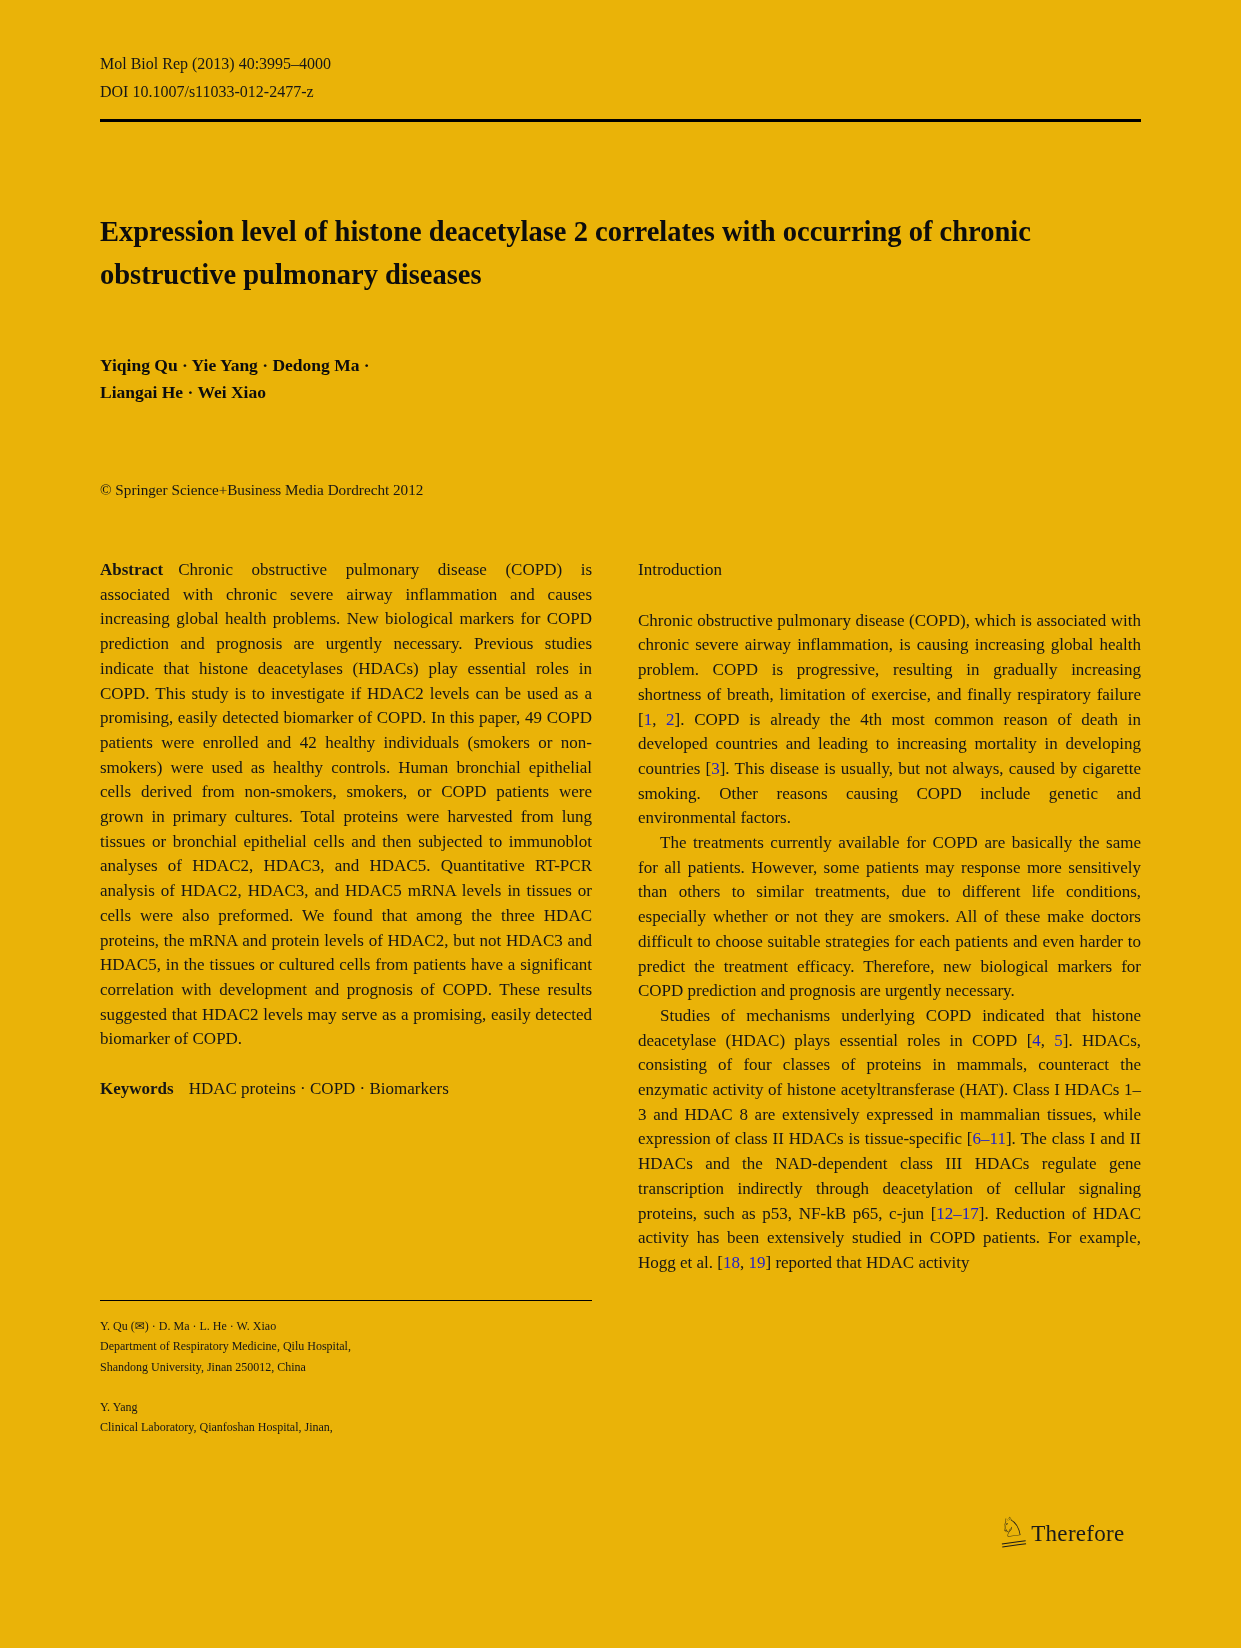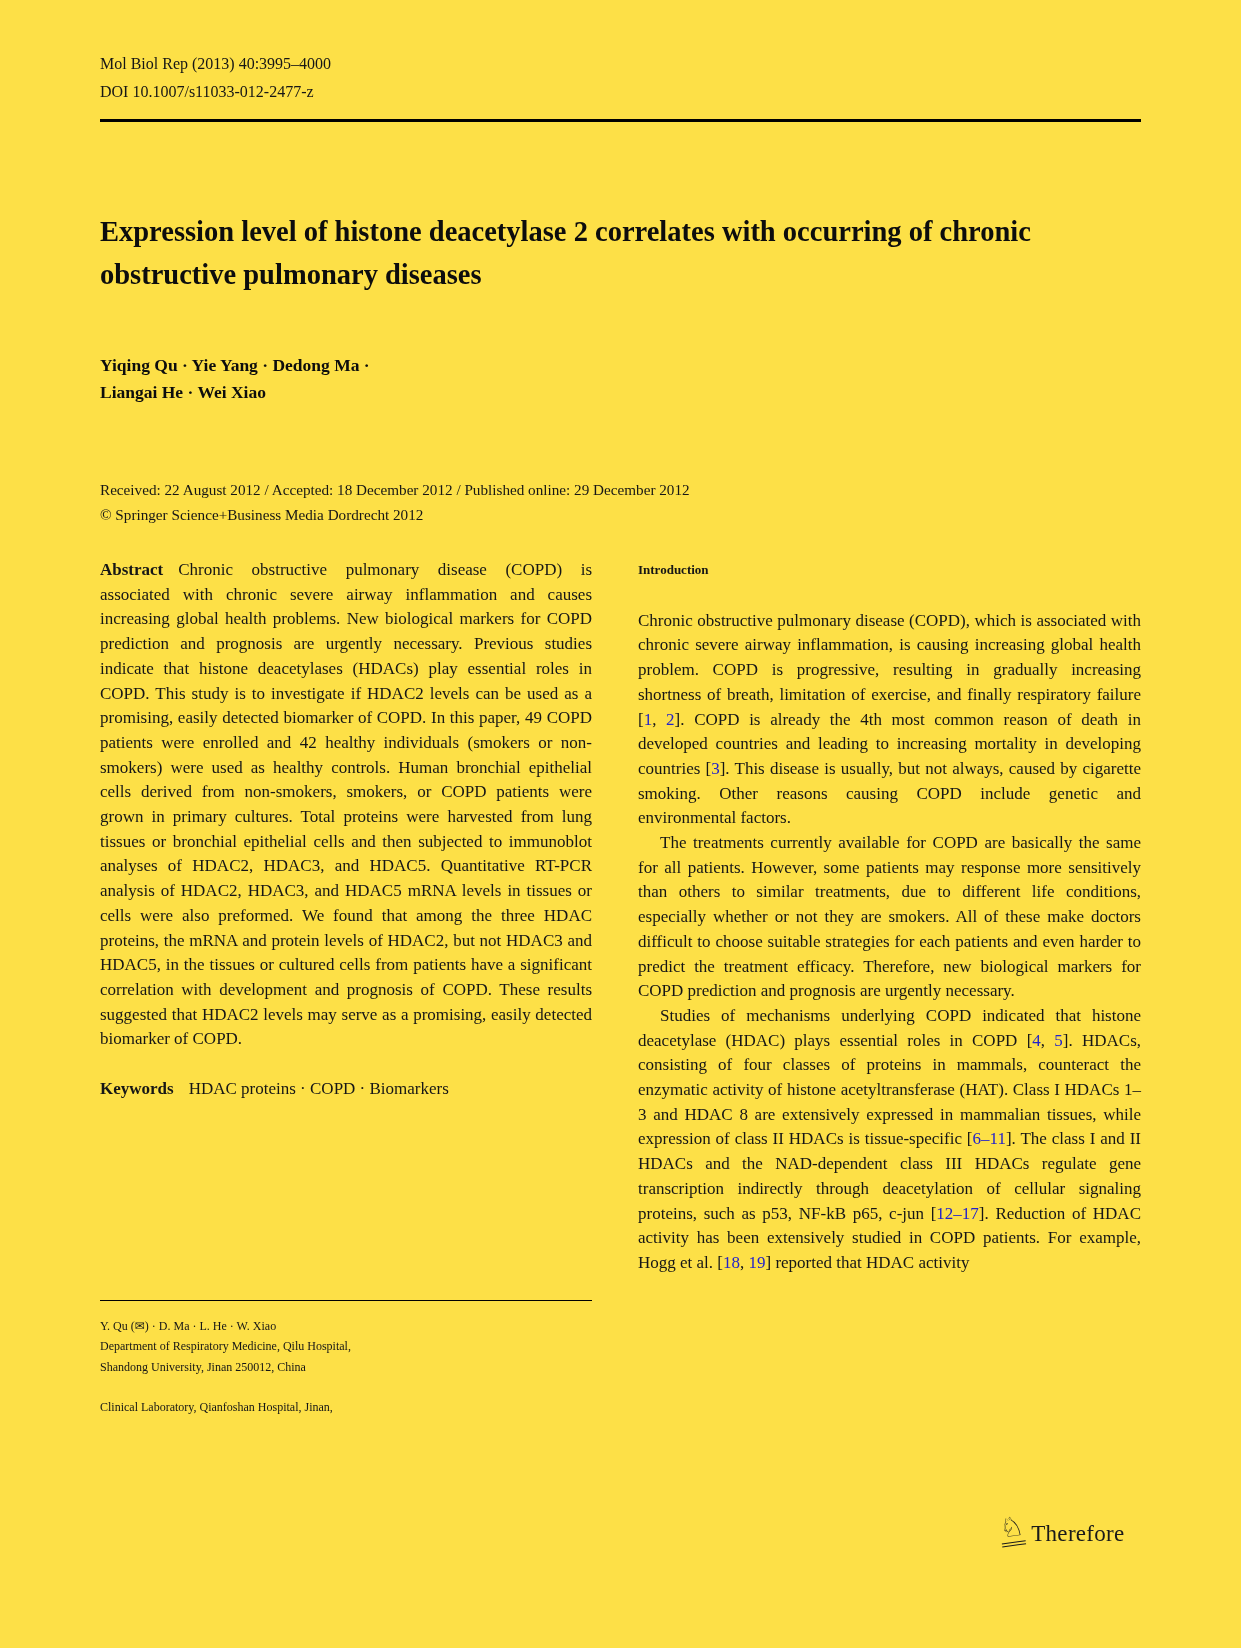--- a/index.html
+++ b/index.html
@@ -1,38 +1,38 @@
 <!DOCTYPE html>
 <html><head>
 <meta charset="utf-8">
 <style>
   html,body{margin:0;padding:0;background:#ffffff;}
   .page{
     position:relative;
     width:1241px;height:1648px;
-    background:#fde047;
+    background:#eab308;
     font-family:"Liberation Serif", serif;
     color:#161616;
     overflow:hidden;
   }
   .jheader{position:absolute;left:100px;top:50px;font-size:16px;line-height:27.5px;}
   .top-rule{position:absolute;left:100px;top:119px;width:1041px;height:3px;background:#000;}
   .title{
     position:absolute;left:100px;top:191px;width:995px;
     font-size:28.5px;font-weight:700;line-height:43px;color:#0d0d0d;
   }
   .authors{position:absolute;left:100px;top:306px;font-size:17.5px;font-weight:700;line-height:26.5px;color:#0d0d0d;margin-top:46px;}
   .dates{position:absolute;left:100px;top:477px;font-size:15.2px;line-height:25px;}
   .cols{position:absolute;left:100px;top:558px;width:1041px;display:flex;gap:46px;}
   .col-left{width:492px;}
   .col-right{width:503px;}
   .body-text{font-size:17px;line-height:24.7px;text-align:justify;margin:0;}
   .label-bold{font-weight:700;margin-right:15px;}
   .keywords{margin-top:24.7px;}
-  .intro-head{font-size:13px;font-weight:700;line-height:24.7px;margin:0 0 26px 0;}
+  .intro-head{font-size:17px;font-weight:400;line-height:24.7px;margin:0 0 26px 0;}
   .par{font-size:17px;line-height:24.7px;text-align:justify;margin:0;}
   .par.indent{text-indent:22px;}
   .cite{color:#2222cc;}
   .footnote{
     position:absolute;left:100px;top:1300px;width:492px;
     font-size:12px;line-height:20.3px;
   }
   .footnote-rule{width:100%;height:0;border-top:1.5px solid #000;margin-bottom:15px;}
   .fn-block2{margin-top:20px;}
   .springer{
@@ -62,21 +62,20 @@
   <div class="top-rule"></div>
 
   <h1 class="title">Expression level of histone deacetylase 2 correlates with occurring of chronic obstructive pulmonary diseases</h1>
 
   <div class="authors">
     <div>Yiqing Qu · Yie Yang · Dedong Ma ·</div>
     <div>Liangai He · Wei Xiao</div>
   </div>
 
   <div class="dates">
-    <div>Received: 22 August 2012 / Accepted: 18 December 2012 / Published online: 29 December 2012</div>
     <div>© Springer Science+Business Media Dordrecht 2012</div>
   </div>
 
   <div class="cols">
 
     <div class="col-left">
       <p class="body-text">
         <span class="label-bold">Abstract</span><span>Chronic obstructive pulmonary disease (COPD) is associated with chronic severe airway inflammation and causes increasing global health problems. New biological markers for COPD prediction and prognosis are urgently necessary. Previous studies indicate that histone deacetylases (HDACs) play essential roles in COPD. This study is to investigate if HDAC2 levels can be used as a promising, easily detected biomarker of COPD. In this paper, 49 COPD patients were enrolled and 42 healthy individuals (smokers or non-smokers) were used as healthy controls. Human bronchial epithelial cells derived from non-smokers, smokers, or COPD patients were grown in primary cultures. Total proteins were harvested from lung tissues or bronchial epithelial cells and then subjected to immunoblot analyses of HDAC2, HDAC3, and HDAC5. Quantitative RT-PCR analysis of HDAC2, HDAC3, and HDAC5 mRNA levels in tissues or cells were also preformed. We found that among the three HDAC proteins, the mRNA and protein levels of HDAC2, but not HDAC3 and HDAC5, in the tissues or cultured cells from patients have a significant correlation with development and prognosis of COPD. These results suggested that HDAC2 levels may serve as a promising, easily detected biomarker of COPD.</span>
       </p>
       <p class="body-text keywords">
@@ -92,20 +91,21 @@
     </div>
 
   </div>
 
   <div class="footnote">
     <div class="footnote-rule"></div>
     <div>Y. Qu (✉) · D. Ma · L. He · W. Xiao</div>
     <div>Department of Respiratory Medicine, Qilu Hospital,</div>
     <div>Shandong University, Jinan 250012, China</div>
     <div class="fn-block2">
+      <div>Y. Yang</div>
       <div>Clinical Laboratory, Qianfoshan Hospital, Jinan,</div>
     </div>
   </div>
 
   <div class="springer">
     <span class="knight">♘</span>
     <span class="springer-word">Therefore</span>
   </div>
 
 </div>

